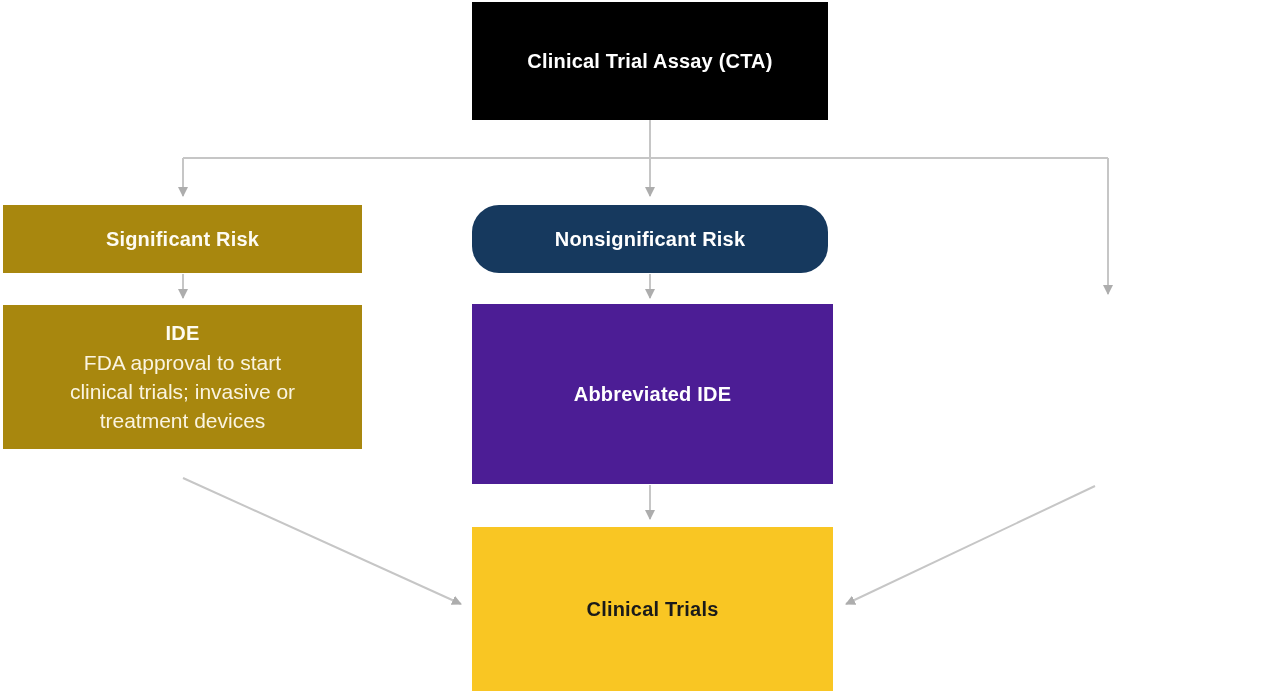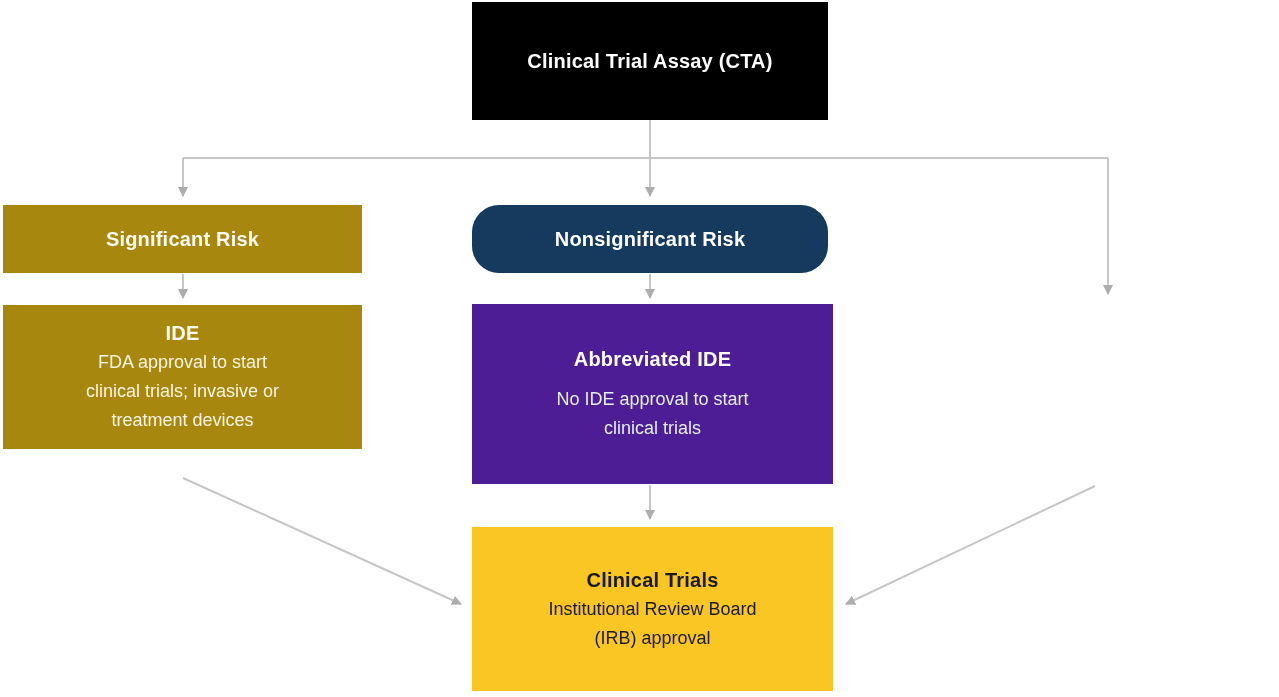--- a/index.html
+++ b/index.html
@@ -32,21 +32,21 @@
     box-sizing: border-box;
     padding: 8px 20px;
   }
   .node .heading {
     font-weight: bold;
     font-size: 20px;
     line-height: 29px;
     letter-spacing: 0.2px;
   }
   .node .body {
-    font-size: 18px;
+    font-size: 21px;
     line-height: 29px;
     white-space: pre-line;
   }
   
   .n-cta            { left: 472px; top: 2px;   width: 356px; height: 118px; background: #000000; color: #ffffff; }
   .n-significant    { left: 3px;   top: 205px; width: 359px; height: 68px;  background: #A8870E; color: #FCF8EA; }
   .n-nonsignificant { left: 472px; top: 205px; width: 356px; height: 68px;  background: #16395E; color: #ffffff; border-radius: 27px; }
   .n-ide            { left: 3px;   top: 305px; width: 359px; height: 144px; background: #A8870E; color: #FAF4E0; }
   .n-abbreviated    { left: 472px; top: 304px; width: 361px; height: 180px; background: #4c1d95; color: #E3EEF8; }
   .n-abbreviated .heading { color: #ffffff; }
@@ -94,24 +94,20 @@
 
   <div class="node n-ide">
     <div class="heading">IDE</div>
     <div class="body">FDA approval to start
 clinical trials; invasive or
 treatment devices</div>
   </div>
 
   <div class="node n-abbreviated">
     <div class="heading">Abbreviated IDE</div>
-    <div class="body">No IDE approval to start
-clinical trials</div>
   </div>
 
 
   <div class="node n-clinical">
     <div class="heading">Clinical Trials</div>
-    <div class="body">Institutional Review Board
-(IRB) approval</div>
   </div>
 
 </div>
 
 </body></html>

